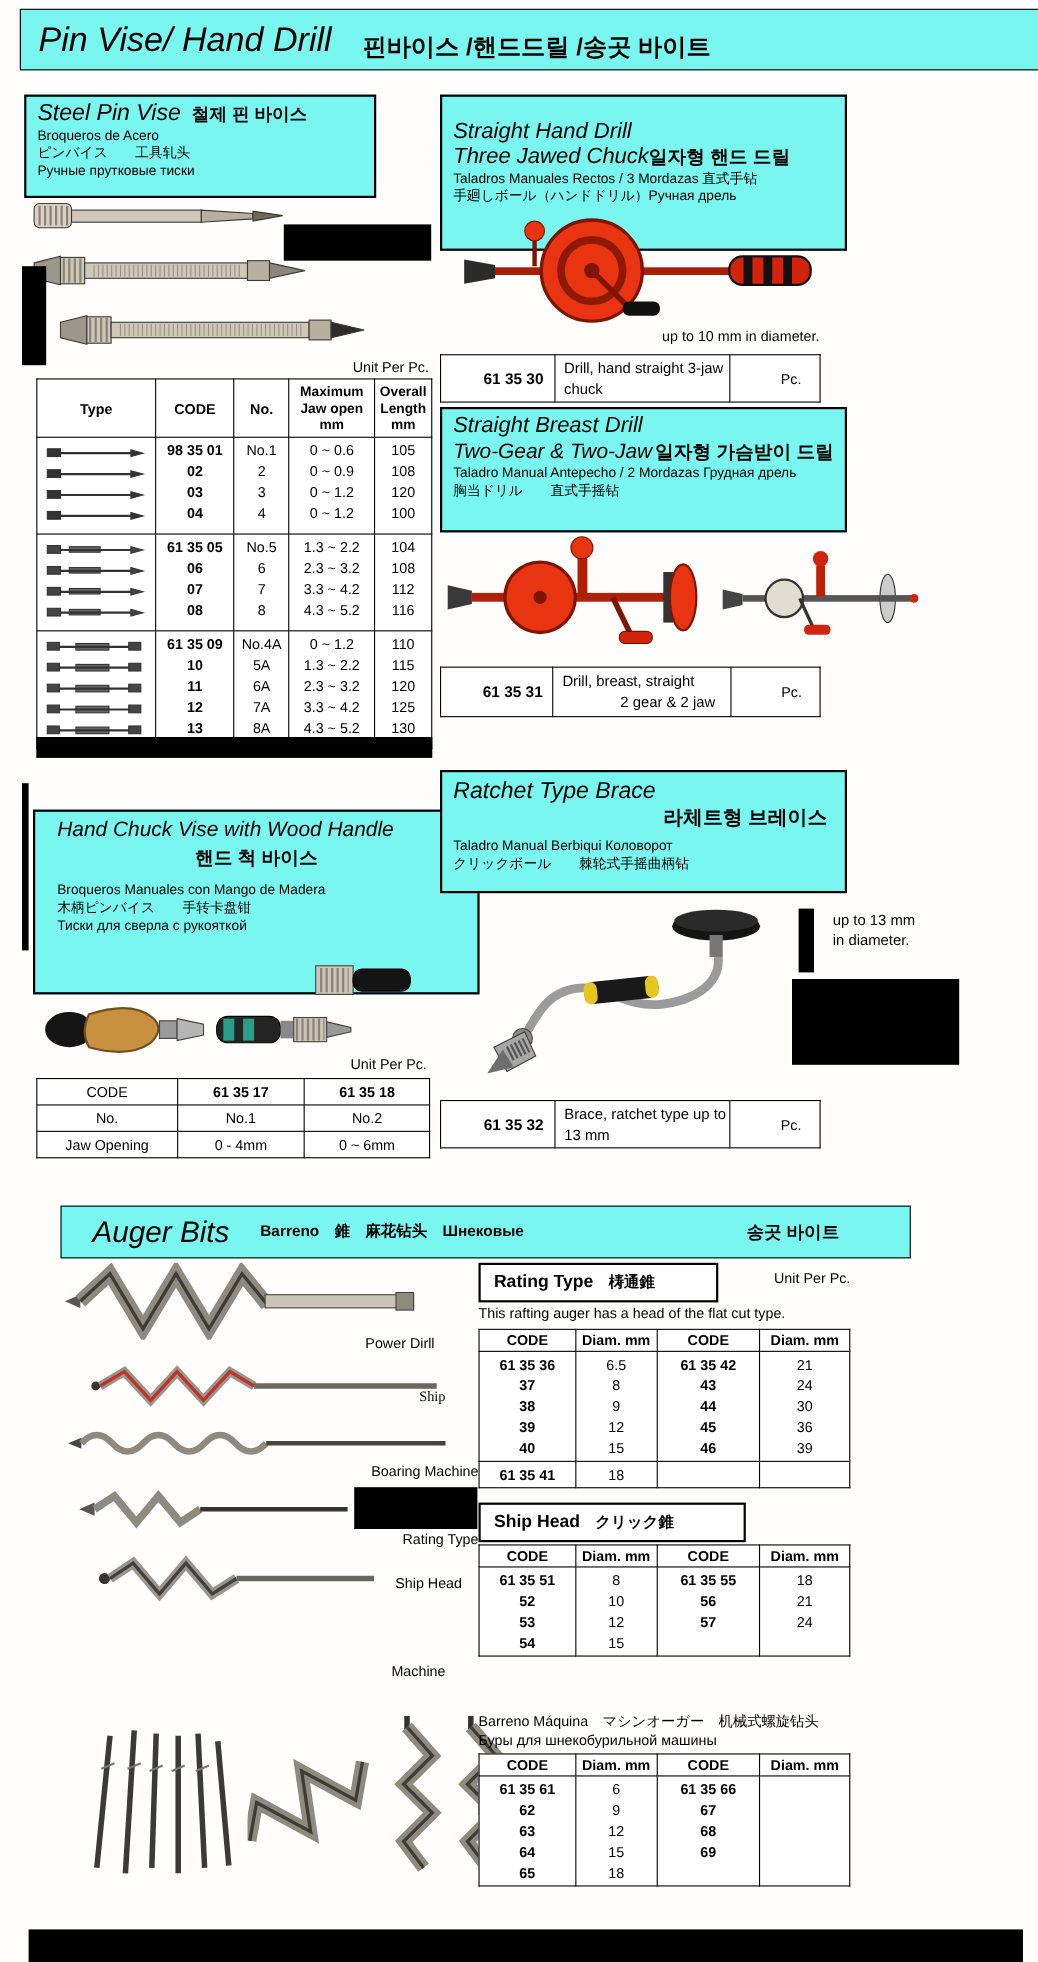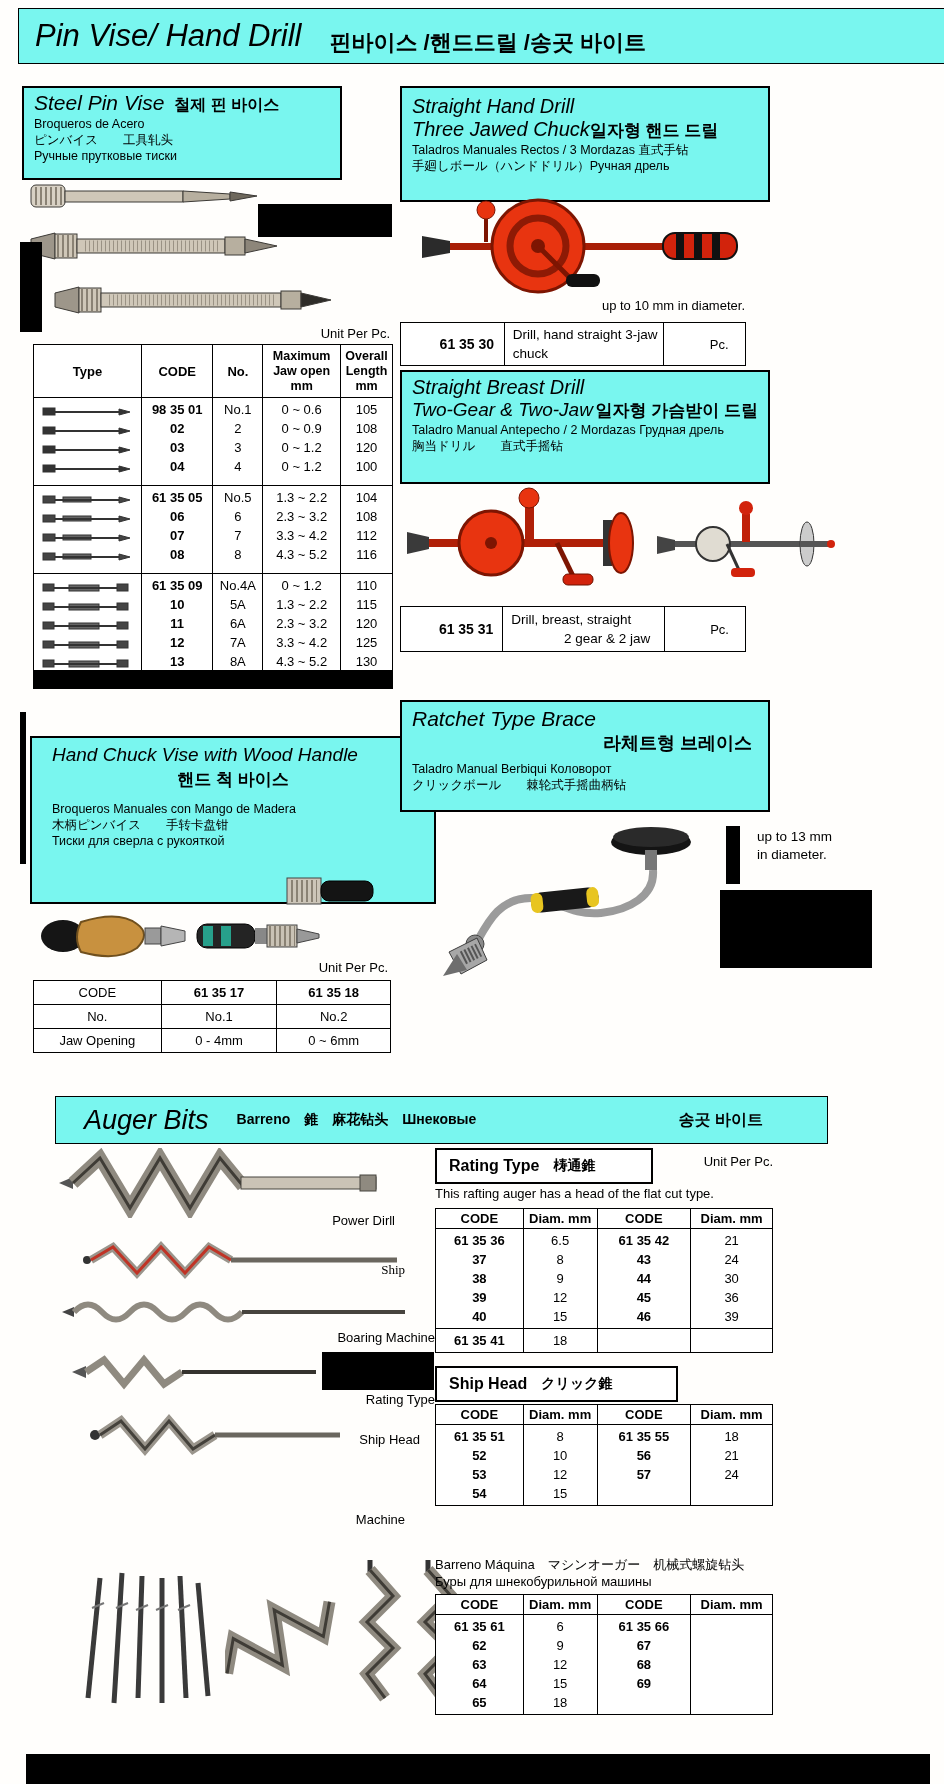--- a/index.html
+++ b/index.html
@@ -280,21 +280,21 @@
       <td class="tc">No.2</td>
     </tr>
     <tr>
       <td class="tc">Jaw Opening</td>
       <td class="tc">0 - 4mm</td>
       <td class="tc">0 ~ 6mm</td>
     </tr>
   </tbody>
     </table>
 
-  <div class="abs cyan bdr" style="left:400px;top:86px;width:346px;height:100px;padding:6px 10px;">
+  <div class="abs cyan bdr" style="left:400px;top:86px;width:346px;height:100px;padding:19px 10px;">
     <div class="ti" style="font-size:20px;line-height:24px;">Straight Hand Drill</div>
     <div style="display:flex;justify-content:flex-start;align-items:baseline;">
       <span class="ti" style="font-size:20px;">Three Jawed Chuck</span>
       <span class="b" style="font-size:17px;">일자형 핸드 드릴</span>
     </div>
     <div class="small">Taladros Manuales Rectos / 3 Mordazas 直式手钻</div>
     <div class="small">手廻しボール（ハンドドリル）Ручная дрель</div>
   </div>
 
   <div class="abs" style="left:420px;top:190px;width:320px;height:112px;">
@@ -398,20 +398,29 @@
       <line x1="58" y1="146" x2="74" y2="138" stroke="#555" stroke-width="14" stroke-dasharray="2 2"></line>
       <polygon points="38,164 52,142 62,158" fill="#6e6e6e"></polygon>
     </svg>
   </div>
 
   <div class="black" style="left:726px;top:826px;width:14px;height:58px;"></div>
   <div class="abs pre" style="left:757px;top:828px;width:150px;font-size:13.5px;line-height:18px;">up to 13 mm
 in diameter.</div>
   <div class="black" style="left:720px;top:890px;width:152px;height:78px;"></div>
 
+  <table class="abs" style="left:400px;top:1000px;width:346px;">
+    <tbody>
+        <tr>
+      <td class="tc b vmid" style="width:92px;height:26px;font-size:14px;">61 35 32</td>
+      <td class="vmid" style="width:196px;padding-left:8px;font-size:13.5px;">Brace, ratchet type up to 13 mm</td>
+      <td class="tc vmid" style="width:58px;">Pc.</td>
+    </tr>
+  </tbody>
+    </table>
 
   <div class="abs cyan bdr1" style="left:55px;top:1096px;width:715px;height:46px;display:flex;align-items:center;padding:0 28px;">
     <span class="ti" style="font-size:27px;">Auger Bits</span>
     <span class="b" style="font-size:14px;margin-left:28px;">Barreno　錐　麻花钻头　Шнековые</span>
     <span class="b" style="font-size:16px;margin-left:auto;margin-right:36px;">송곳 바이트</span>
   </div>
 
   <div class="abs" style="left:55px;top:1148px;width:330px;height:70px;">
     <svg width="330" height="70" viewBox="0 0 330 70">
       <polygon points="4,35 18,29 18,41" fill="#555"></polygon>

